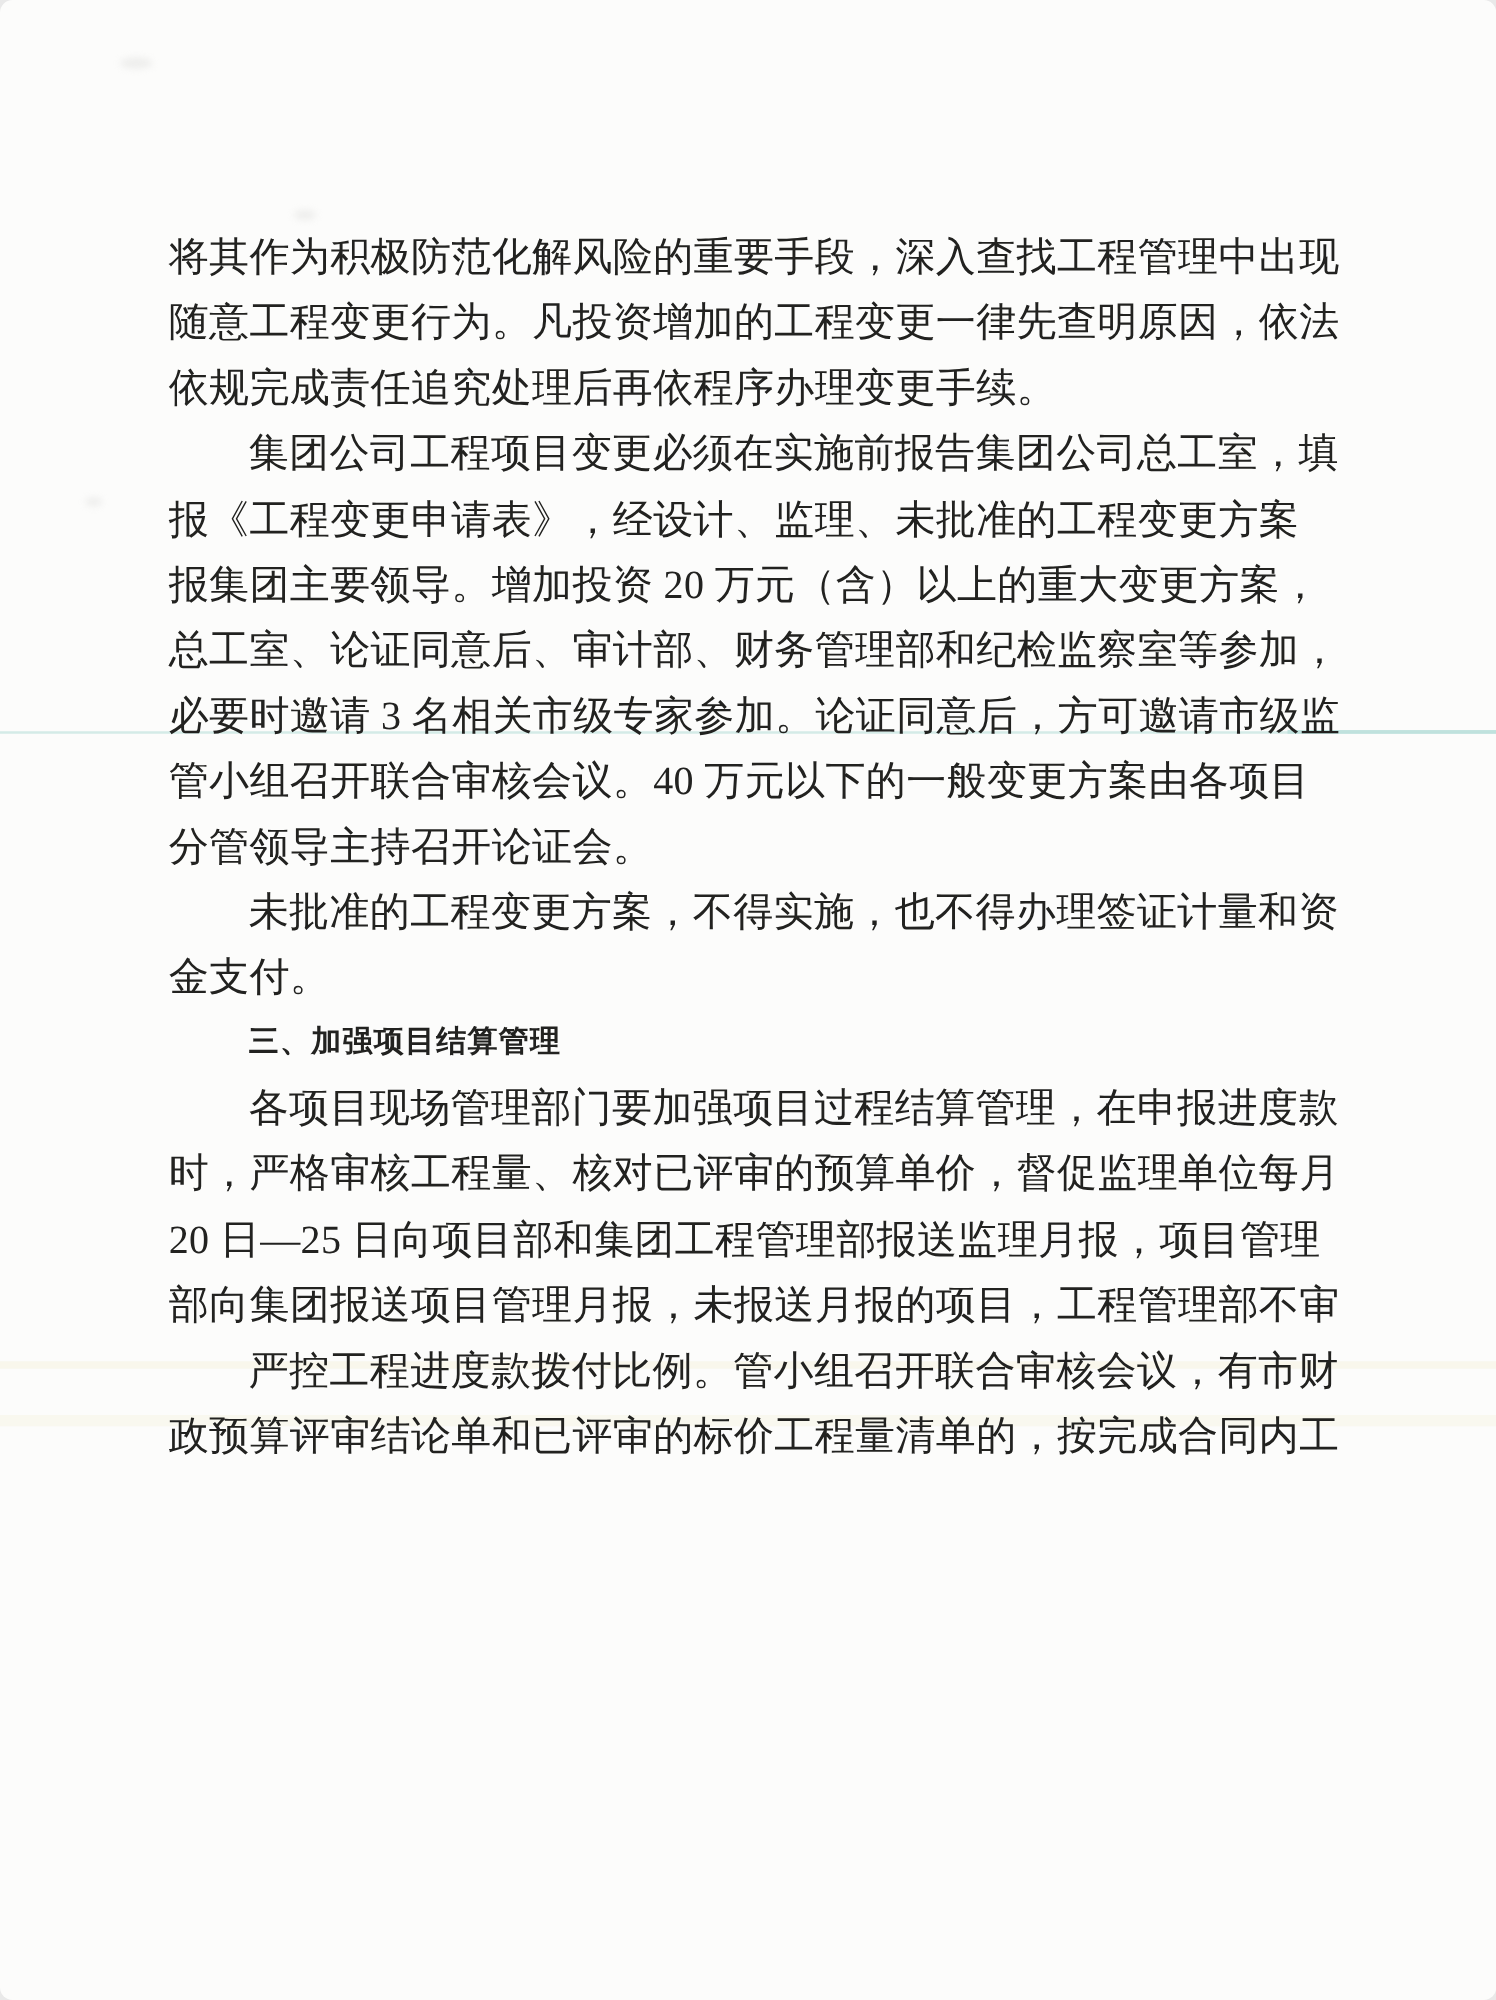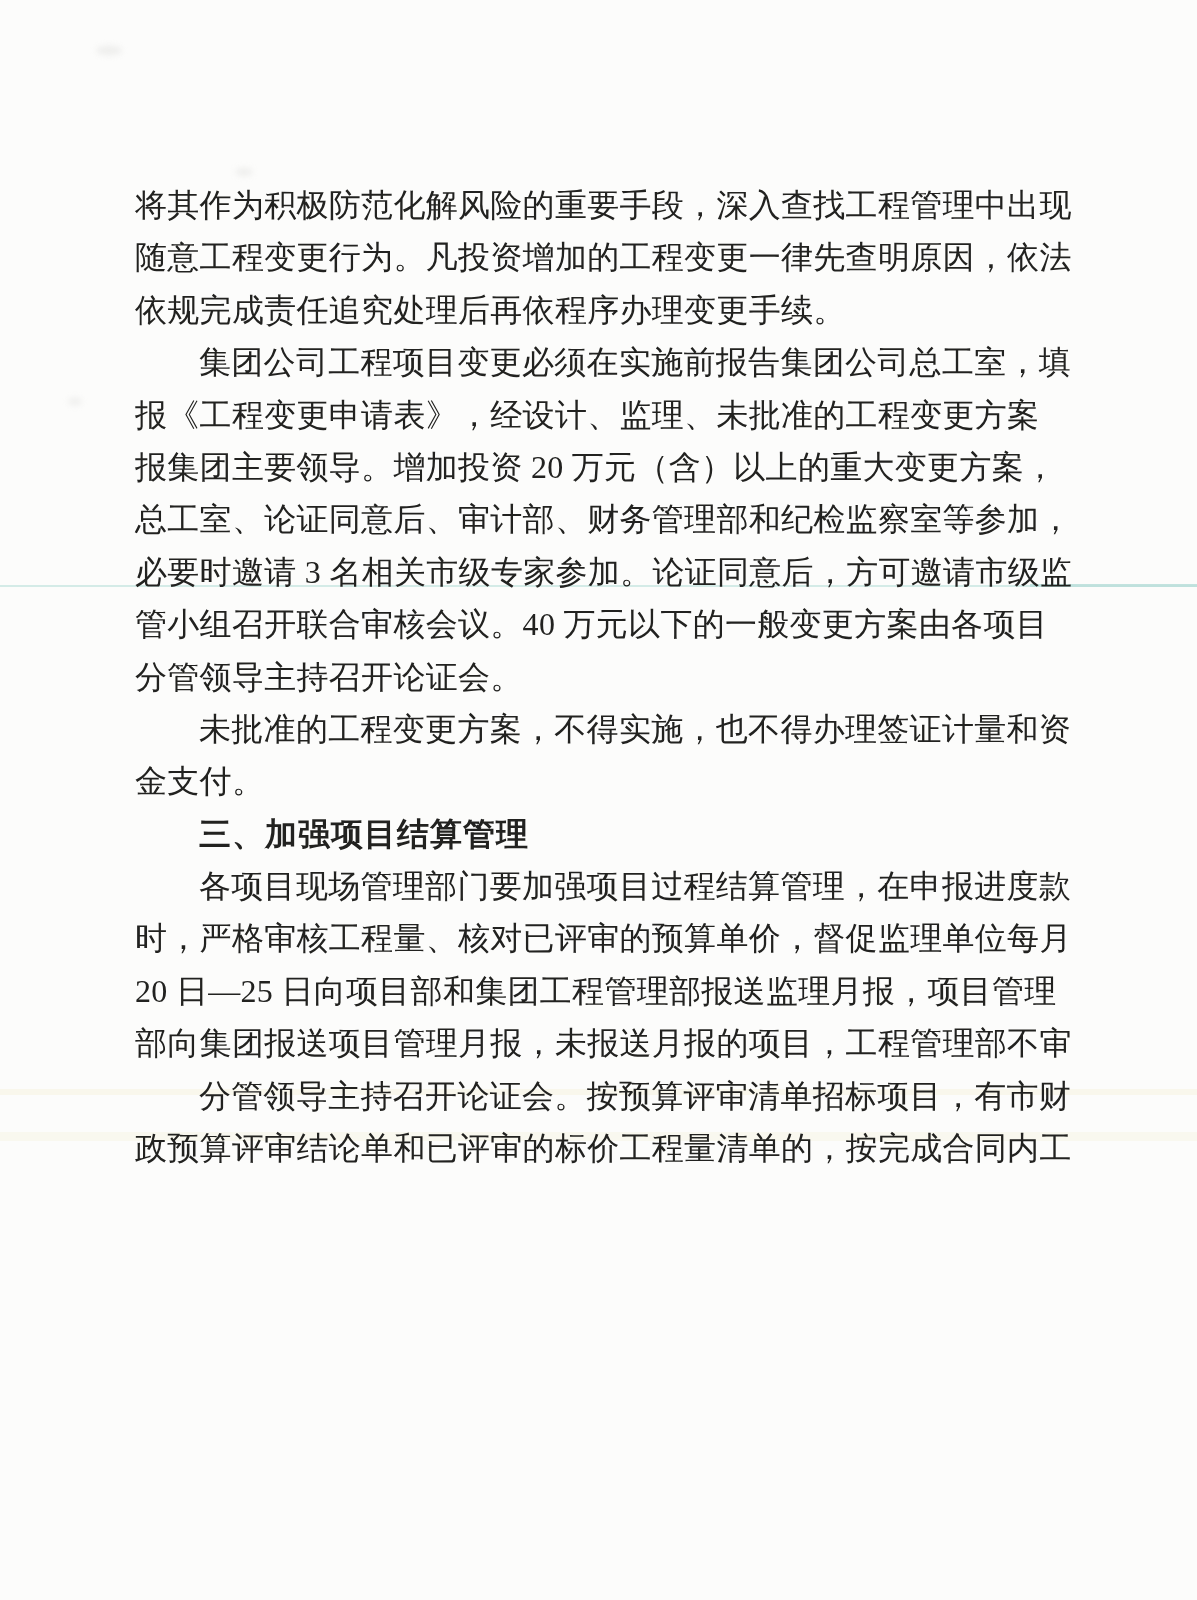--- a/index.html
+++ b/index.html
@@ -9,20 +9,21 @@
   }
   .page {
     position: relative;
     width: 1197px;
     height: 1600px;
     margin: 0 auto;
     background: #fcfcfb;
     overflow: hidden;
     font-family: "Liberation Serif", "DejaVu Serif", serif;
     color: #1f1f1f;
+    border-radius: 10px;
   }
   
   .artifact { position: absolute; pointer-events: none; }
   .scan-line-teal {
     top: 585px; left: 0; width: 100%; height: 2px;
     background: #cde7e3; opacity: 0.85;
   }
   .scan-line-teal-right {
     top: 584px; left: 1030px; width: 167px; height: 3px;
     background: #bce0db; opacity: 0.9;
@@ -58,21 +59,21 @@
     line-height: 52.4px;
     font-size: 32px;
     letter-spacing: 0.3px;
     white-space: nowrap;
     color: #222220;
   }
   .line.indent { padding-left: 64px; }
   .line.heading {
     font-family: "Liberation Sans", "DejaVu Sans", sans-serif;
     font-weight: 700;
-    font-size: 32px;
+    font-size: 24px;
     letter-spacing: 1px;
   }
 </style>
 </head>
 <body>
 
 <div class="page">
 
   <div class="artifact scan-line-teal"></div>
   <div class="artifact scan-line-teal-right"></div>
@@ -93,17 +94,17 @@
     <div class="line">必要时邀请 3 名相关市级专家参加。论证同意后，方可邀请市级监</div>
     <div class="line">管小组召开联合审核会议。40 万元以下的一般变更方案由各项目</div>
     <div class="line">分管领导主持召开论证会。</div>
     <div class="line indent">未批准的工程变更方案，不得实施，也不得办理签证计量和资</div>
     <div class="line">金支付。</div>
     <div class="line indent heading">三、加强项目结算管理</div>
     <div class="line indent">各项目现场管理部门要加强项目过程结算管理，在申报进度款</div>
     <div class="line">时，严格审核工程量、核对已评审的预算单价，督促监理单位每月</div>
     <div class="line">20 日—25 日向项目部和集团工程管理部报送监理月报，项目管理</div>
     <div class="line">部向集团报送项目管理月报，未报送月报的项目，工程管理部不审</div>
-    <div class="line indent">分管领导主持召开论证会。按预算评审清单招标项目，有市财</div>
+    <div class="line indent">严控工程进度款拨付比例。管小组召开联合审核会议，有市财</div>
     <div class="line">政预算评审结论单和已评审的标价工程量清单的，按完成合同内工</div>
   </div>
 
 </div>
 
 </body></html>

